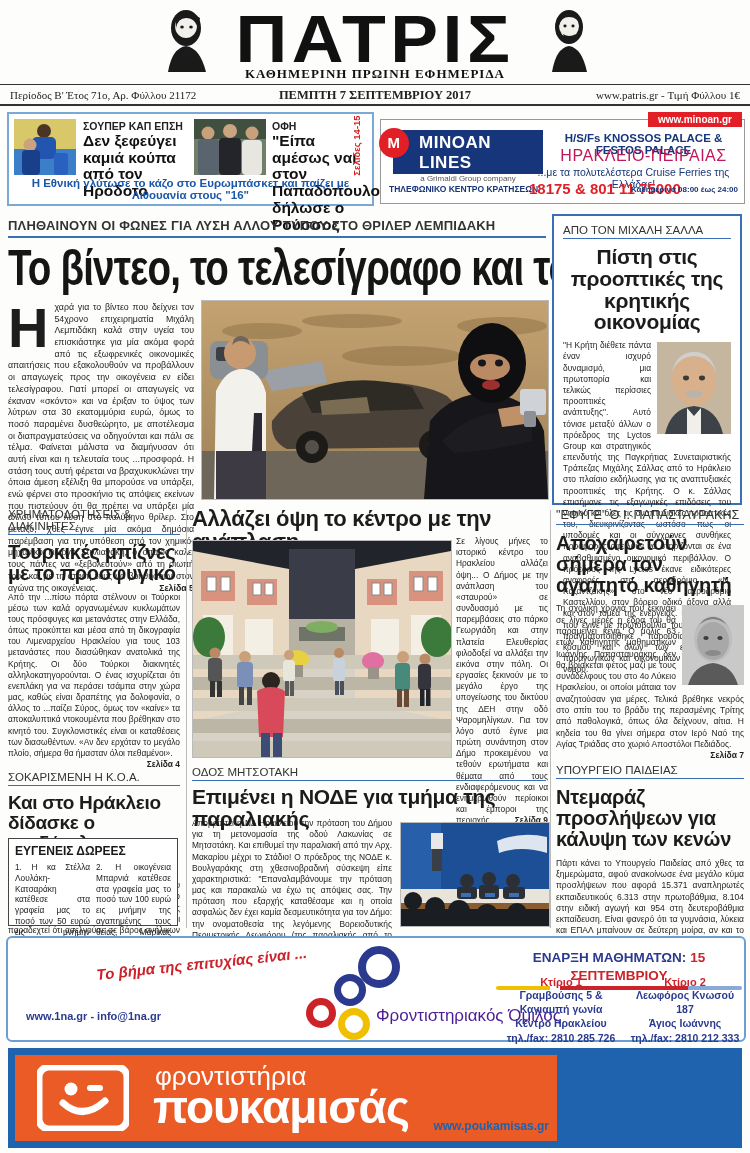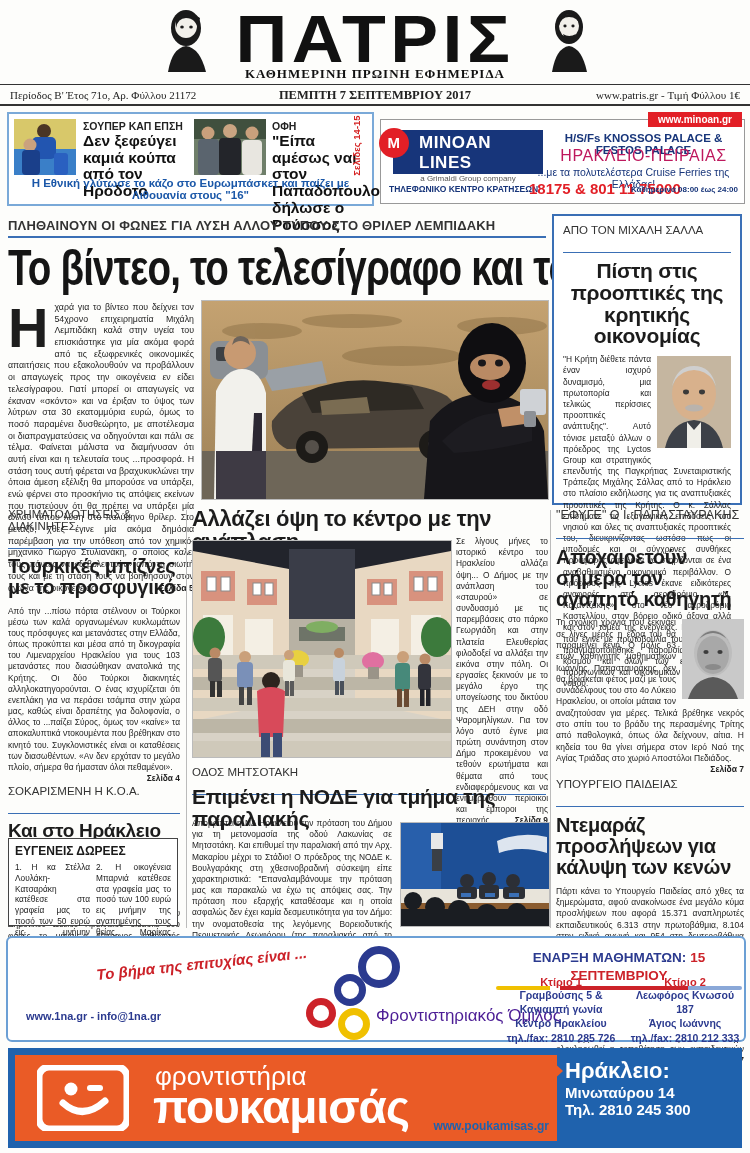--- a/index.html
+++ b/index.html
@@ -25,21 +25,21 @@
       color:#fff;font-size:15px;font-weight:bold;text-align:center;line-height:30px;}
   .grimaldi{font-size:8px;color:#555;text-align:center;}
   .min-l1{font-size:11.5px;color:#17357a;font-weight:bold;}
   .min-l2{font-size:16px;color:#be185d;font-weight:normal;letter-spacing:.5px;}
   .min-l3{font-size:10.5px;color:#17357a;}
   .min-phone-lbl{font-size:8.5px;color:#17357a;font-weight:bold;}
   .min-phones{font-size:15px;color:#e21f26;font-weight:bold;}
   .min-hours{font-size:8px;color:#17357a;font-weight:bold;}
   
   .kicker{font-size:13px;color:#333;border-bottom:2px solid #3a6fb5;padding-bottom:3px;letter-spacing:.2px;font-weight:bold;}
-  .kicker-sm{font-size:11.5px;color:#333;border-bottom:1.5px solid #3a6fb5;padding-bottom:16px;}
+  .kicker-sm{font-size:11.5px;color:#333;border-bottom:1.5px solid #3a6fb5;padding-bottom:2px;}
   .lead-head{font-weight:bold;font-size:47px;letter-spacing:-1px;white-space:nowrap;
       transform:scale(.82,1.08);transform-origin:left center;color:#151515;}
   .head{font-weight:bold;color:#1c1c1c;line-height:1.04;letter-spacing:-.3px;}
   .body-txt{font-size:8.8px;line-height:1.33;text-align:justify;color:#1d1d1d;}
   .pref{float:right;font-weight:bold;}
   .dropcap{float:left;font-size:56px;line-height:.82;font-weight:bold;margin:3px 6px 0 0;}
   .photo{border:1px solid #bbb;display:block;}
   .blue-frame{border:2px solid #3a6fb5;background:#fff;}
   .vline{background:#bbb;width:1px;}
   .donate-box{border:1px solid #444;background:#fff;}
@@ -444,25 +444,15 @@
             <rect x="2" y="2" width="88" height="62" rx="10" fill="none" stroke="#fff" stroke-width="7"></rect>
             <circle cx="34" cy="24" r="6.5" fill="#fff"></circle>
             <rect x="50" y="20" width="16" height="6" rx="3" fill="#fff"></rect>
             <path d="M26 38 Q46 56 68 36" stroke="#fff" stroke-width="7" fill="none" stroke-linecap="round"></path>
           </svg>
       </span>
       <div class="abs pouk-l1" style="left:140px;top:6px;">φροντιστήρια</div>
       <div class="abs pouk-brand" style="left:138px;top:32px;">πουκαμισάς</div>
       <div class="abs pouk-url" style="right:8px;bottom:8px;">www.poukamisas.gr</div>
     </div>
-    <div class="abs pouk-right" style="right:12px;top:10px;width:165px;">
-      <span class="abs" style="left:-14px;top:2px;">
-        <svg width="12" height="22" viewBox="0 0 12 22">
-            <path d="M0 0 L12 11 L0 22Z" fill="#ea5b26"></path>
-          </svg>
-      </span>
-      <div class="pouk-city">Ηράκλειο:</div>
-      <div class="pouk-addr">Μινωταύρου 14</div>
-      <div class="pouk-tel">Τηλ. 2810 245 300</div>
-    </div>
   </div>
 
 </div>
 
 </body></html>

